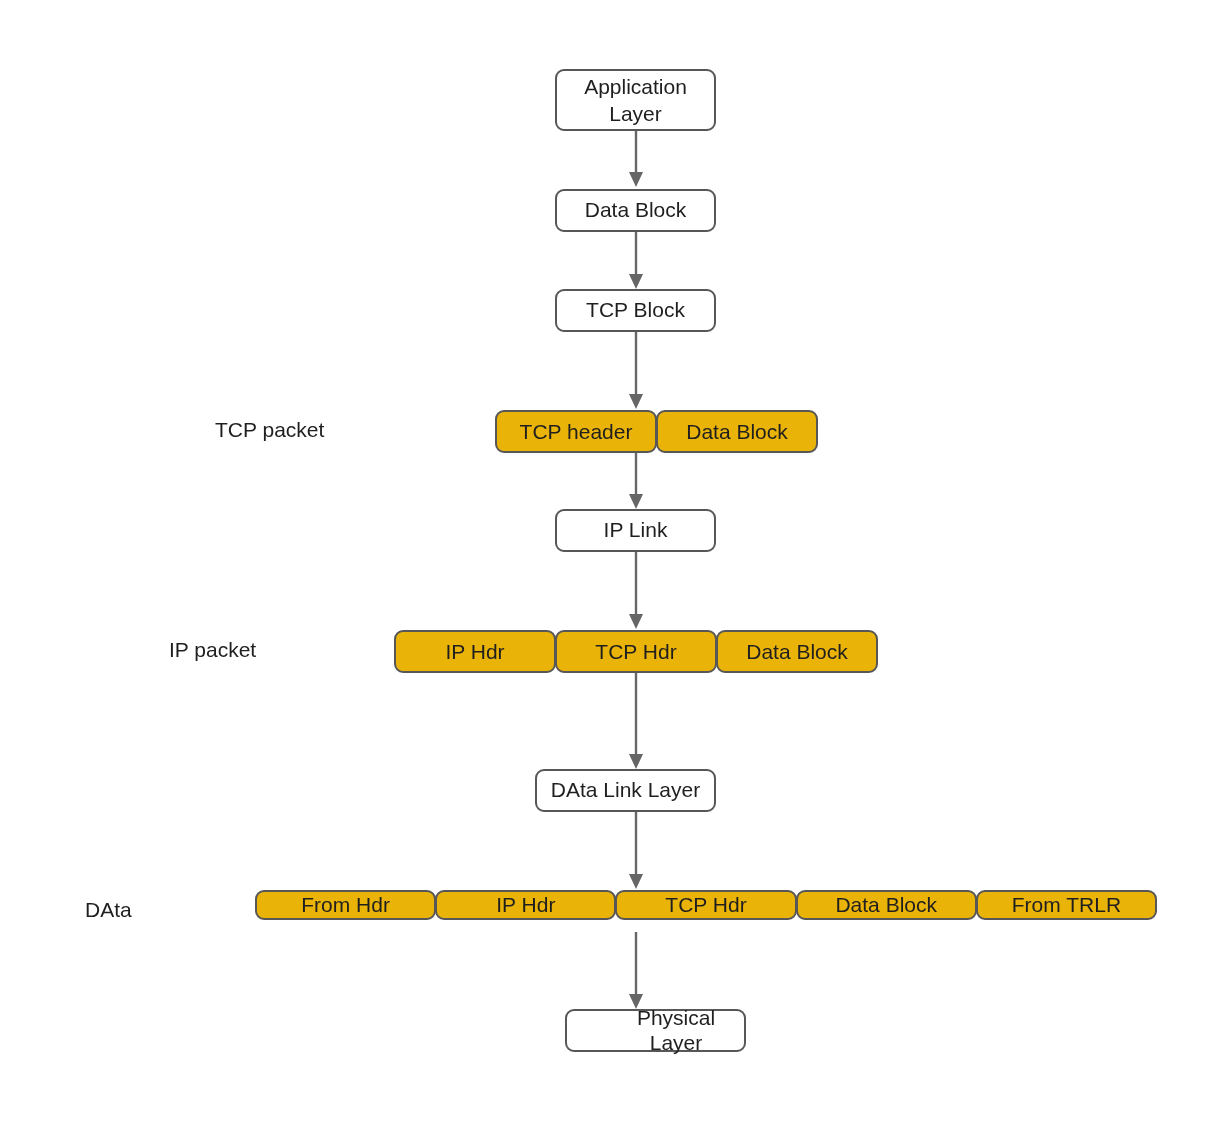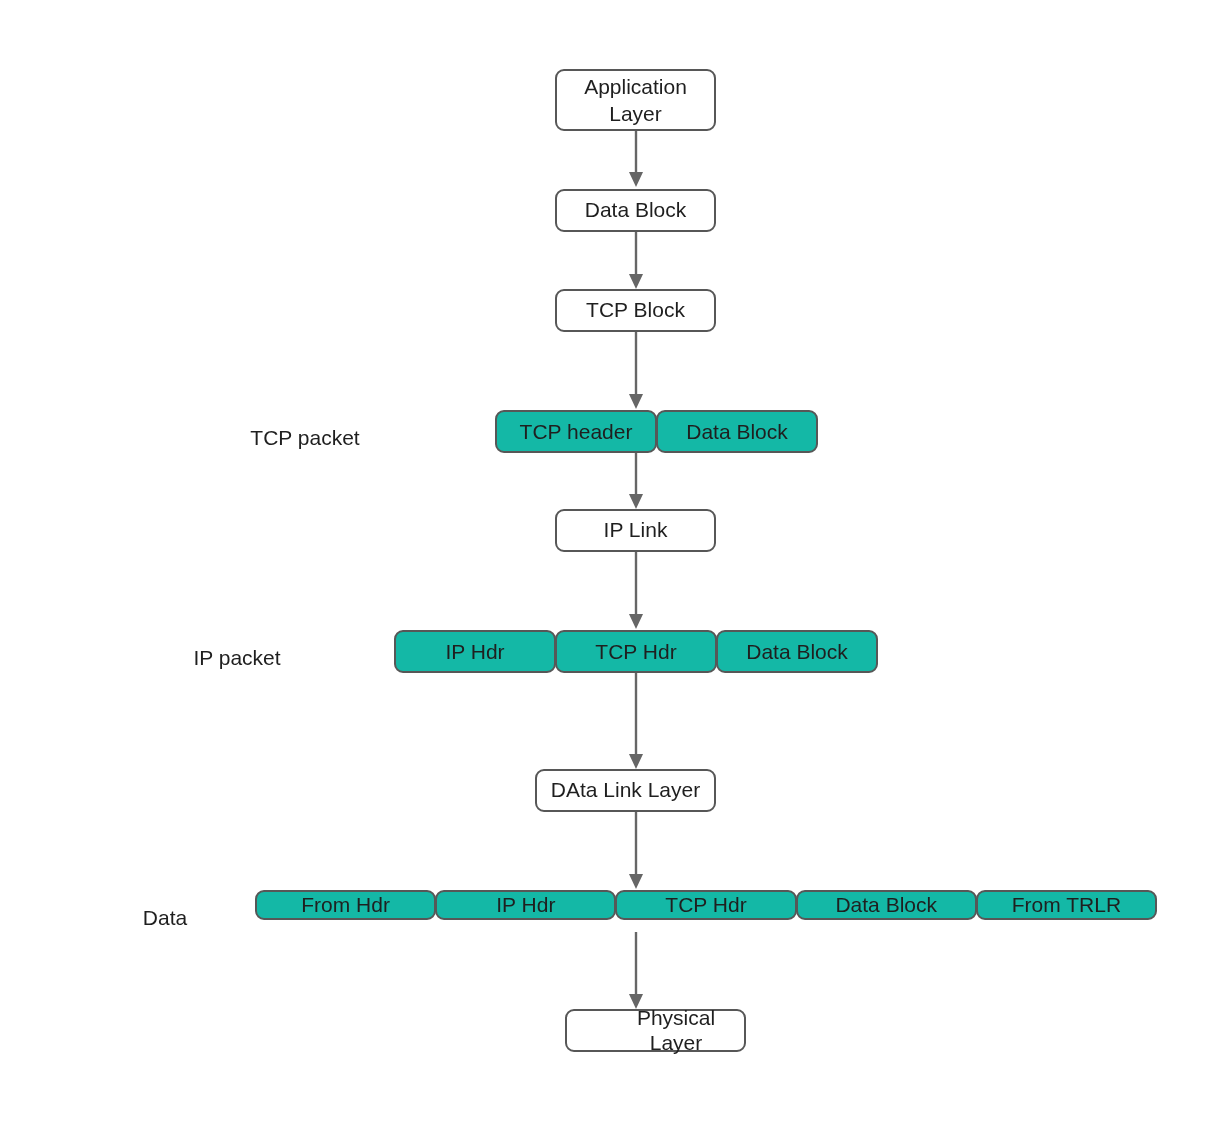--- a/index.html
+++ b/index.html
@@ -43,40 +43,39 @@
   .strip {
     position: absolute;
     display: flex;
     align-items: stretch;
     z-index: 3;
   }
   .seg {
     box-sizing: border-box;
     border: 2px solid #575757;
     border-radius: 9px;
-    background: #14b8a6;
+    background: #eab308;
     display: flex;
     align-items: center;
     justify-content: center;
     text-align: center;
     font-size: 21px;
     color: #1f1f1f;
     margin-right: -1px;
   }
   .seg:last-child { margin-right: 0; }
 
   
   .side-label {
     position: absolute;
     font-size: 21px;
     color: #1f1f1f;
     white-space: nowrap;
-    text-align: center;
+    text-align: left;
     z-index: 2;
-    margin-top: 8px;
   }
 
   
   .connector {
     position: absolute;
     z-index: 1;
   }
   .connector svg { display: block; overflow: visible; }
 </style>
 </head>
@@ -171,35 +170,35 @@
 
   <div class="strip" style="left:495px; top:410px; width:323px; height:43px;">
     <div class="seg" style="width:162px;">
       <span>TCP header</span>
     </div>
     <div class="seg" style="width:162px;">
       <span>Data Block</span>
     </div>
   </div>
 
-  <div class="side-label" style="left:147px; top:638px; width:180px;">IP packet</div>
+  <div class="side-label" style="left:169px; top:638px; width:180px;">IP packet</div>
 
   <div class="strip" style="left:394px; top:630px; width:484px; height:43px;">
     <div class="seg" style="width:162px;">
       <span>IP Hdr</span>
     </div>
     <div class="seg" style="width:162px;">
       <span>TCP Hdr</span>
     </div>
     <div class="seg" style="width:162px;">
       <span>Data Block</span>
     </div>
   </div>
 
-  <div class="side-label" style="left:85px; top:898px; width:160px;">Data</div>
+  <div class="side-label" style="left:85px; top:898px; width:160px;">DAta</div>
 
   <div class="strip" style="left:255px; top:890px; width:902px; height:30px;">
     <div class="seg" style="width:182px;">
       <span>From Hdr</span>
     </div>
     <div class="seg" style="width:182px;">
       <span>IP Hdr</span>
     </div>
     <div class="seg" style="width:182px;">
       <span>TCP Hdr</span>

